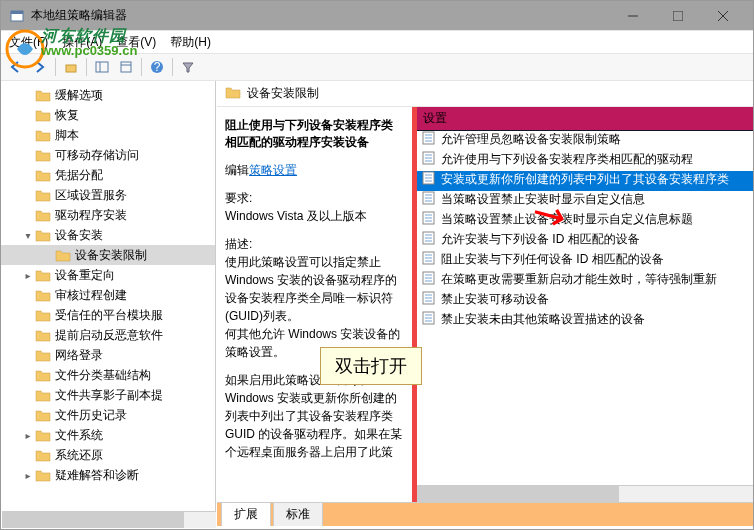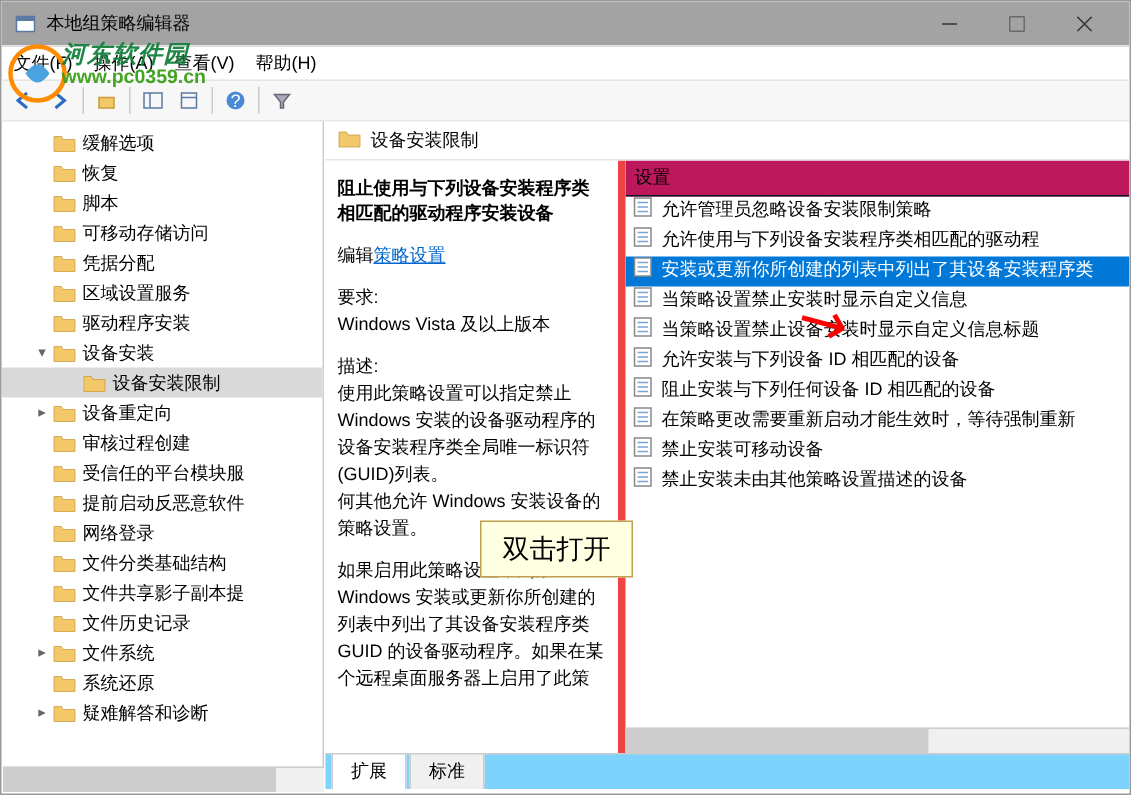--- a/index.html
+++ b/index.html
@@ -27,21 +27,21 @@
 .detail { width: 200px; padding: 10px 8px; border-right: 5px solid #ef4444; overflow: hidden; }
 .detail .dtitle { font-weight: bold; margin-bottom: 10px; line-height: 1.4; }
 .detail .link { color: #0066cc; text-decoration: underline; cursor: pointer; display: inline; }
 .detail .sect { margin-top: 10px; line-height: 1.5; }
 .detail .lbl { }
 .list { flex: 1; overflow: auto; position: relative; }
 .list-head { height: 24px; border-bottom: 1px solid #0f172a; display: flex; align-items: center; padding: 0 6px; background: #be185d; position: sticky; top: 0; }
 .list-row { height: 20px; display: flex; align-items: flex-start; padding: 0 4px; cursor: default; white-space: nowrap; }
 .list-row .licon { width: 16px; height: 14px; margin-right: 4px; display: inline-flex; flex-shrink: 0; }
 .list-row.selected { background: #0078d7; color: #fff; }
-.tabs { height: 24px; display: flex; align-items: flex-end; padding-left: 4px; border-top: 1px solid #ccc; background: #7dd3fc; }
+.tabs { height: 24px; display: flex; align-items: flex-end; padding-left: 4px; border-top: 1px solid #ccc; background: #fdba74; }
 .tab { padding: 3px 12px; border: 1px solid #ccc; border-bottom: none; background: #fff; margin-right: 2px; font-size: 12px; cursor: pointer; }
 .tab.inactive { background: #f0f0f0; margin-top: 36px; }
 .hscroll { height: 17px; background: #f0f0f0; border-top: 1px solid #ccc; display: flex; }
 .hscroll .thumb { width: 60%; height: 100%; background: #cdcdcd; }
 .tooltip { position: absolute; left: 319px; top: 346px; background: #ffffe1; border: 1px solid #c0a050; padding: 6px 14px; font-size: 18px; z-index: 10; text-align: center; }
 .arrow { position: absolute; left: 530px; top: 190px; color: #ff0000; font-size: 40px; z-index: 9; transform: rotate(-30deg); pointer-events: none;}
 .watermark { position: absolute; left: 6px; top: 25px; z-index: 20; pointer-events: none; opacity: 0.95; }
 .watermark .wm1 { color: #15803d; font-size: 16px; font-weight: bold; font-style: italic; letter-spacing: 1px; }
 .watermark .wm2 { color: #3aa018; font-size: 13px; font-weight: bold; margin-top: -4px; }
 .wmlogo { position: absolute; left: 4px; top: 28px; z-index: 19; }

